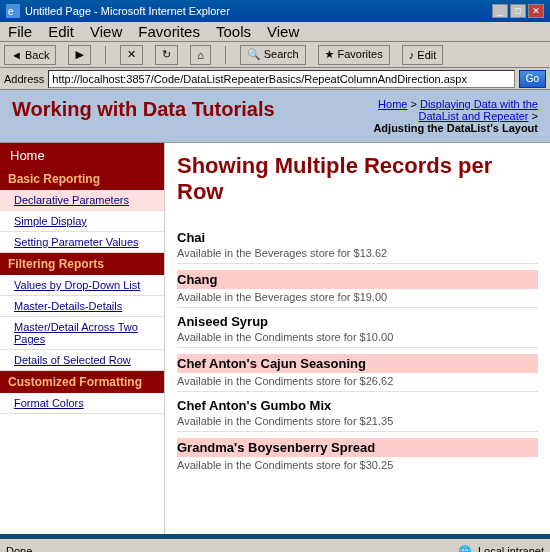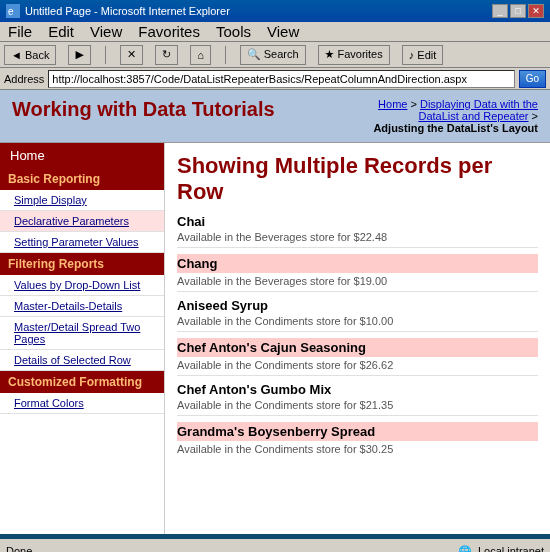--- a/index.html
+++ b/index.html
@@ -201,21 +201,21 @@
     .main-content {
       flex: 1;
       padding: 10px 12px;
       overflow-y: auto;
       background: white;
     }
     .content-title {
       font-size: 22px;
       font-weight: bold;
       color: #8b0000;
-      margin-bottom: 8px;
+      margin-bottom: 24px;
       line-height: 1.2;
     }
 
     .product-name {
       font-size: 13px;
       font-weight: bold;
       color: #000;
       margin-top: 6px;
     }
     .product-name.highlight {
@@ -308,40 +308,40 @@
       <span class="breadcrumb-link">Home</span><span class="breadcrumb-sep"> &gt; </span><span class="breadcrumb-link">Displaying Data with the DataList and Repeater</span><span class="breadcrumb-sep"> &gt; </span><br><span class="breadcrumb-current">Adjusting the DataList's Layout</span>
     </div>
   </div>
 
   <div class="page-body">
 
     <div class="sidebar">
       <div class="sidebar-home">Home</div>
 
       <div class="sidebar-section">Basic Reporting</div>
+      <div class="sidebar-item active">Declarative Parameters</div>
       <div class="sidebar-item">Simple Display</div>
-      <div class="sidebar-item active">Declarative Parameters</div>
       <div class="sidebar-item">Setting Parameter Values</div>
 
       <div class="sidebar-section">Filtering Reports</div>
       <div class="sidebar-item">Values by Drop-Down List</div>
       <div class="sidebar-item">Master-Details-Details</div>
-      <div class="sidebar-item">Master/Detail Spread Two Pages</div>
+      <div class="sidebar-item">Master/Detail Across Two Pages</div>
       <div class="sidebar-item">Details of Selected Row</div>
 
       <div class="sidebar-section">Customized Formatting</div>
       <div class="sidebar-item">Format Colors</div>
     </div>
 
     <div class="main-content">
       <div class="content-title">Showing Multiple Records per Row</div>
 
       <div id="products-container">
           <div class="product-name">Chai</div>
-          <div class="product-desc">Available in the Beverages store for $22.48</div>
+          <div class="product-desc">Available in the Beverages store for $13.62</div>
           <hr class="product-sep">
           <div class="product-name highlight">Chang</div>
           <div class="product-desc">Available in the Beverages store for $19.00</div>
           <hr class="product-sep">
           <div class="product-name">Aniseed Syrup</div>
           <div class="product-desc">Available in the Condiments store for $10.00</div>
           <hr class="product-sep">
           <div class="product-name highlight">Chef Anton's Cajun Seasoning</div>
           <div class="product-desc">Available in the Condiments store for $26.62</div>
           <hr class="product-sep">

